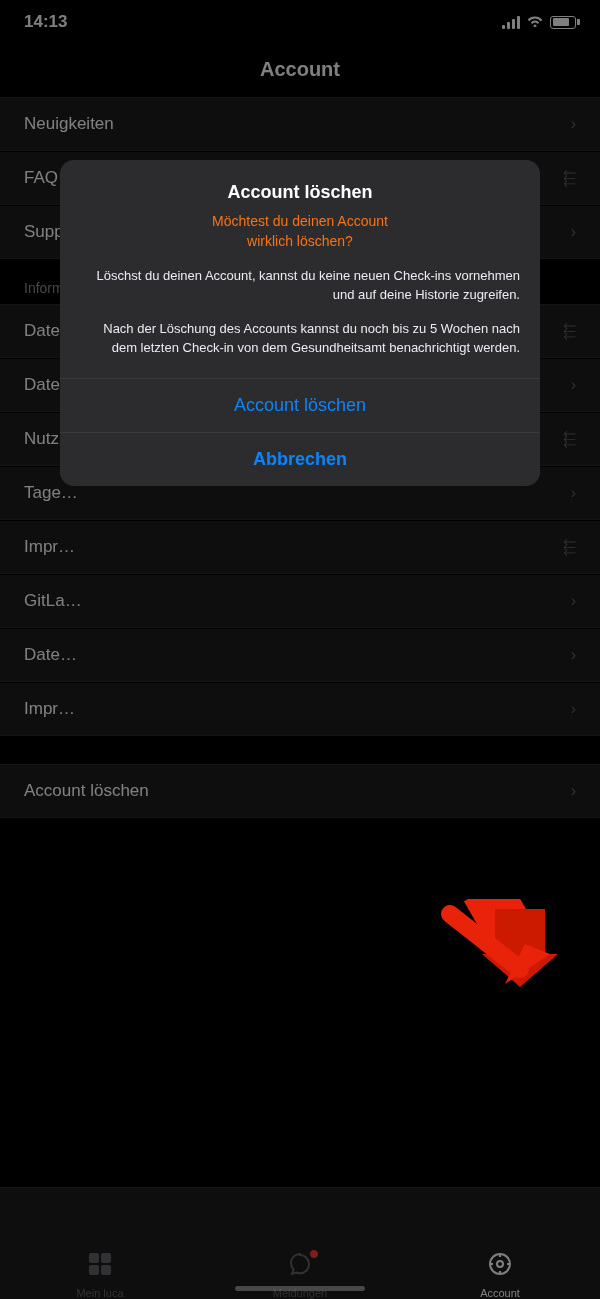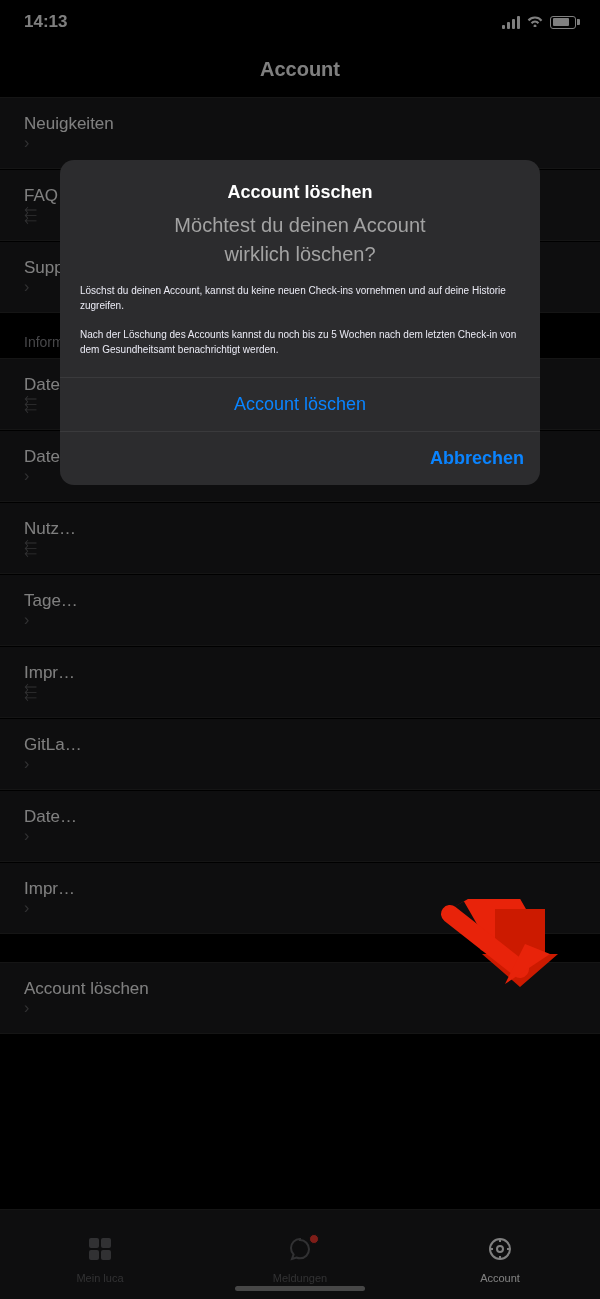--- a/index.html
+++ b/index.html
@@ -82,25 +82,25 @@
       color: #fff;
     }
 
     
     .list-section {
       background: transparent;
     }
     .list-item {
       display: flex;
       justify-content: space-between;
+      align-items: center;
       padding: 16px 24px;
       border-bottom: 1px solid #2a2a2a;
       background: #1c1c1e;
       margin-bottom: 1px;
-      flex-direction: column;
     }
     .list-item:first-child {
       border-top: 1px solid #2a2a2a;
     }
     .list-item-text {
       font-size: 17px;
       color: #fff;
     }
     .chevron {
       color: #636366;
@@ -144,52 +144,51 @@
       padding: 22px 20px 0;
       text-align: center;
     }
     .modal-title {
       font-size: 18px;
       font-weight: 700;
       color: #fff;
       margin-bottom: 8px;
     }
     .modal-subtitle {
-      font-size: 20px;
-      color: #a3a3a3;
+      font-size: 14px;
+      color: #f97316;
       margin-bottom: 14px;
       line-height: 1.45;
     }
     .modal-body {
-      font-size: 10px;
+      font-size: 13px;
       color: #ebebf5;
       line-height: 1.5;
       margin-bottom: 14px;
-      text-align: left;
+      text-align: right;
     }
     .modal-actions {
       border-top: 1px solid #3a3a3c;
     }
     .modal-btn {
       display: block;
       width: 100%;
       padding: 16px;
       text-align: center;
       font-size: 18px;
       font-weight: 400;
       background: transparent;
       border: none;
       cursor: pointer;
       color: #0a84ff;
       border-bottom: 1px solid #3a3a3c;
     }
     .modal-btn:last-child {
       border-bottom: none;
       font-weight: 600;
-      text-align: right;
     }
     .modal-btn-cancel {
       font-weight: 600;
     }
 
     
     .red-arrow {
       position: absolute;
       bottom: 310px;
       right: 40px;
@@ -197,25 +196,25 @@
       width: 120px;
       height: 90px;
     }
 
     
     .tab-bar {
       position: absolute;
       bottom: 0;
       left: 0;
       right: 0;
-      height: 90px;
+      height: 112px;
       background: #1c1c1e;
       border-top: 1px solid #2a2a2a;
       display: flex;
-      align-items: center;
+      align-items: flex-end;
       padding-top: 10px;
     }
     .tab-item {
       flex: 1;
       display: flex;
       flex-direction: column;
       align-items: center;
       gap: 4px;
       cursor: pointer;
     }

